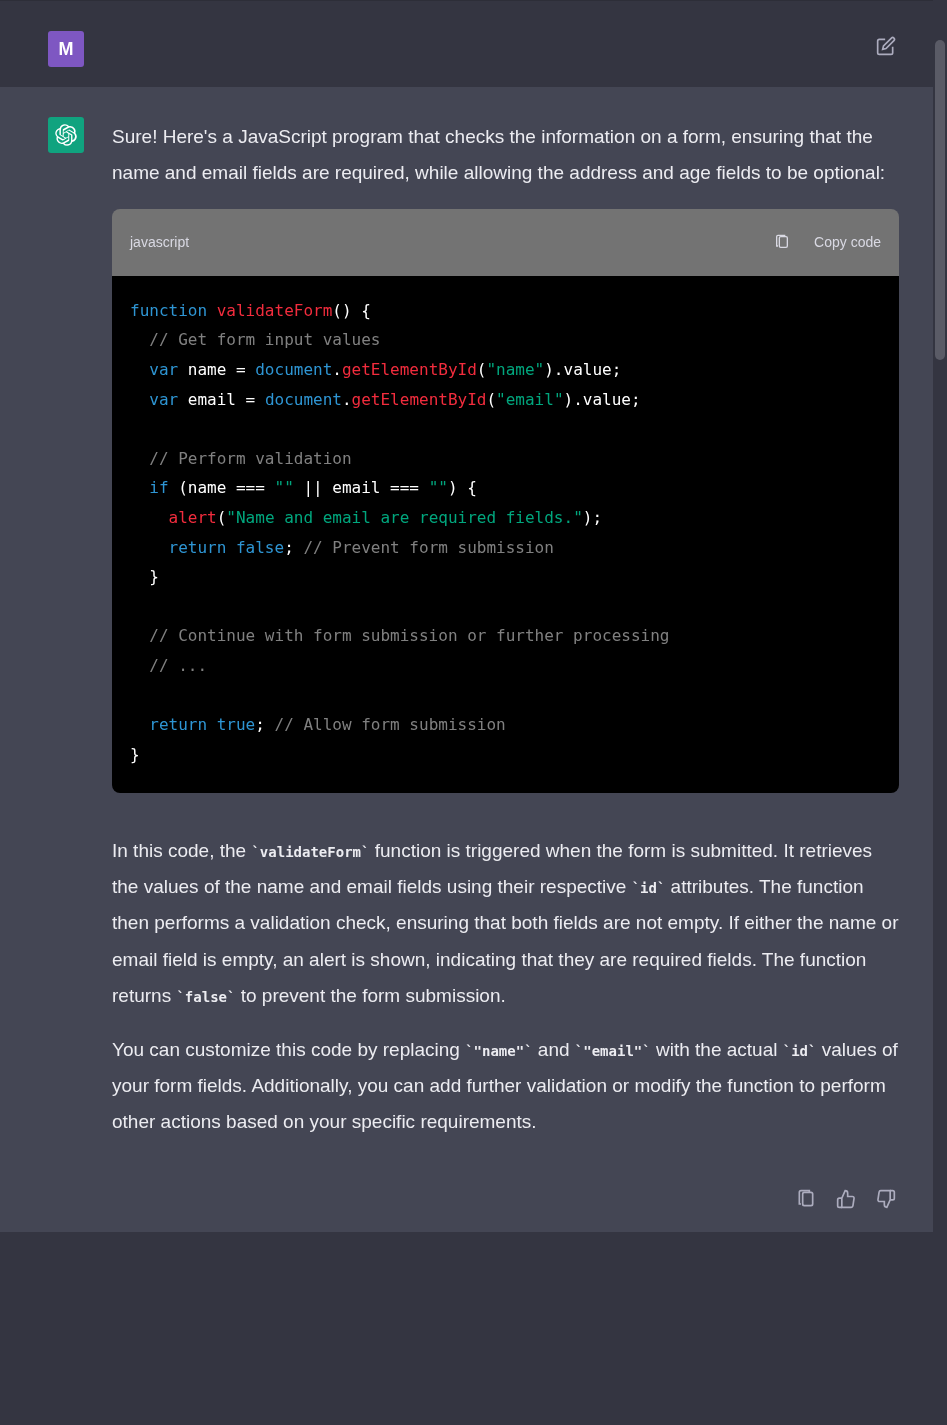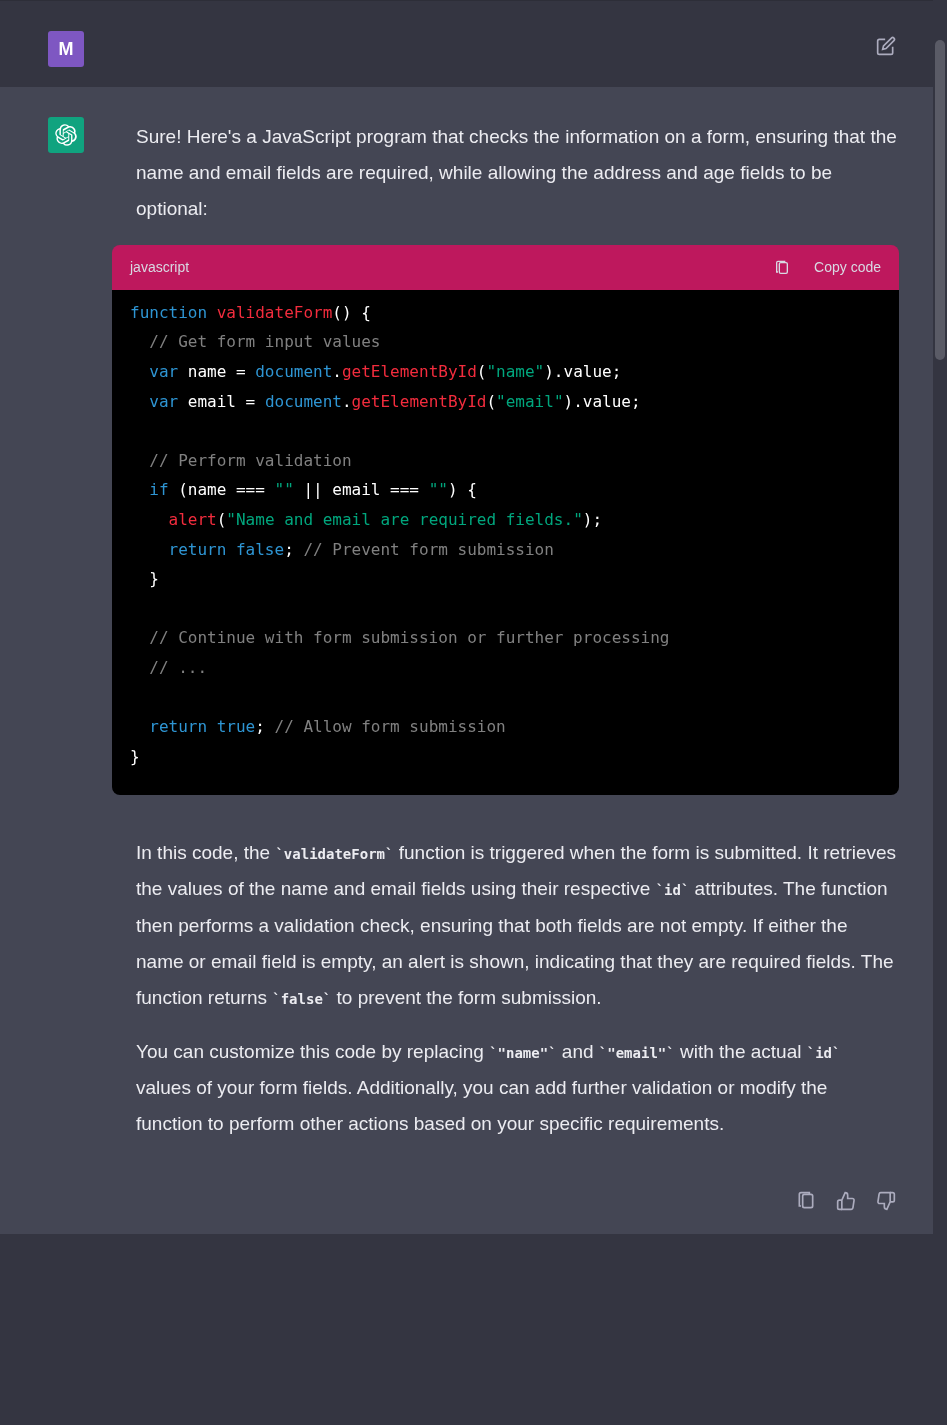--- a/index.html
+++ b/index.html
@@ -12,29 +12,29 @@
     line-height: 1.9;
   }
   .message-row { display: flex; padding: 30px 48px 20px 48px; position: relative; }
   .user-row { background: #343541; border-top: 1px solid #2d2e38;}
   .assistant-row { background: #444654; }
   .avatar { width:36px; height:36px; flex: 0 0 36px; border-radius:3px; display:flex; align-items:center; justify-content:center; font-weight:600; color:#fff; margin-right:28px; }
   .avatar-user { background:#7e57c2; font-size:18px;}
   .avatar-assistant { background:#10a37f; }
   .avatar-assistant svg { width:22px; height:22px; }
   .msg-body { flex:1; font-size:19px; color:#ececf1; padding-top:2px;}
-  .msg-body p { margin-bottom: 18px; margin-left: 24px; }
+  .msg-body p { margin-bottom: 18px; }
   .edit-icon-wrap { position:absolute; right:48px; bottom:20px; }
   .icon-btn { color:#acacbe; display:inline-flex; align-items:center; justify-content:center; width:26px; height:26px; cursor:pointer;}
   .icon-btn svg { width:20px; height:20px; stroke:currentColor; fill:none; stroke-width:2;}
   .codeblock { border-radius:8px; overflow:hidden; margin: 14px 0 40px 0; }
-  .codeblock-header { background:#be185d; display:flex; justify-content:space-between; align-items:center; padding:9px 18px; font-size:14px; color:#d9d9e3;}
+  .codeblock-header { background:#737373; display:flex; justify-content:space-between; align-items:center; padding:20px 18px; font-size:14px; color:#d9d9e3;}
   .copy-btn { display:flex; align-items:center; gap:24px; cursor:pointer; color:#d9d9e3; font-size:14px;}
   .copy-btn svg { width:16px; height:16px; stroke:currentColor; fill:none; stroke-width:2;}
-  .codeblock pre { background:#000; padding: 8px 18px 24px 18px; font-family: ui-monospace, SFMono-Regular, Menlo, Consolas, monospace; font-size:16px; line-height:1.85; color:#fff; white-space:pre; overflow:auto;}
+  .codeblock pre { background:#000; padding: 20px 18px 24px 18px; font-family: ui-monospace, SFMono-Regular, Menlo, Consolas, monospace; font-size:16px; line-height:1.85; color:#fff; white-space:pre; overflow:auto;}
   .tok-kw { color:#2e95d3; }
   .tok-fn { color:#f22c3d; }
   .tok-cmt { color:#808080; }
   .tok-call { color:#f22c3d; }
   .tok-obj { color:#2e95d3; }
   .tok-str { color:#00a67d; }
   .tok-bool { color:#2e95d3; }
   .inline-code { font-family: ui-monospace, SFMono-Regular, Menlo, Consolas, monospace; font-weight:700; font-size:14px;}
   .feedback-row { display:flex; gap:14px; justify-content:flex-end; padding: 8px 48px 20px 0; background:#444654;}
   .feedback-row .icon-btn svg { width:20px; height:20px;}

